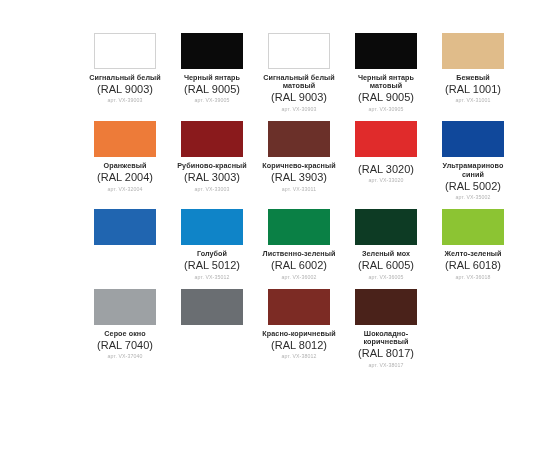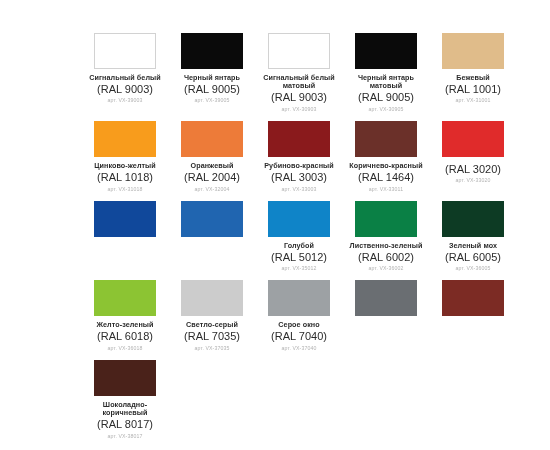--- a/index.html
+++ b/index.html
@@ -104,60 +104,57 @@
       </div>
       <div class="cell">
         <div class="swatch" style="background: rgb(224, 188, 138);"></div>
         <div class="caption">
           <div class="name">Бежевый</div>
           <div class="ral">(RAL 1001)</div>
           <div class="art">арт. VX-31001</div>
         </div>
       </div>
       <div class="cell">
-        <div class="swatch" style="background: rgb(248, 156, 28);"></div>
-        <div class="caption">
-          <div class="name">Цинково-желтый</div>
-          <div class="ral">(RAL 1018)</div>
-          <div class="art">арт. VX-31018</div>
-        </div>
-      </div>
-      <div class="cell">
         <div class="swatch" style="background: rgb(237, 123, 57);"></div>
         <div class="caption">
           <div class="name">Оранжевый</div>
           <div class="ral">(RAL 2004)</div>
           <div class="art">арт. VX-32004</div>
         </div>
       </div>
       <div class="cell">
         <div class="swatch" style="background: rgb(138, 26, 28);"></div>
         <div class="caption">
           <div class="name">Рубиново-красный</div>
           <div class="ral">(RAL 3003)</div>
           <div class="art">арт. VX-33003</div>
         </div>
       </div>
       <div class="cell">
         <div class="swatch" style="background: rgb(107, 48, 41);"></div>
         <div class="caption">
           <div class="name">Коричнево-красный</div>
-          <div class="ral">(RAL 1464)</div>
+          <div class="ral">(RAL 3903)</div>
           <div class="art">арт. VX-33011</div>
         </div>
       </div>
       <div class="cell">
         <div class="swatch" style="background: rgb(224, 43, 43);"></div>
         <div class="caption">
           <div class="ral">(RAL 3020)</div>
           <div class="art">арт. VX-33020</div>
         </div>
       </div>
       <div class="cell">
         <div class="swatch" style="background: rgb(16, 72, 155);"></div>
+        <div class="caption">
+          <div class="name">Ультрамариново синий</div>
+          <div class="ral">(RAL 5002)</div>
+          <div class="art">арт. VX-35002</div>
+        </div>
       </div>
       <div class="cell">
         <div class="swatch" style="background: rgb(32, 101, 176);"></div>
       </div>
       <div class="cell">
         <div class="swatch" style="background: rgb(15, 132, 200);"></div>
         <div class="caption">
           <div class="name">Голубой</div>
           <div class="ral">(RAL 5012)</div>
           <div class="art">арт. VX-35012</div>
@@ -181,40 +178,37 @@
       </div>
       <div class="cell">
         <div class="swatch" style="background: rgb(140, 196, 51);"></div>
         <div class="caption">
           <div class="name">Желто-зеленый</div>
           <div class="ral">(RAL 6018)</div>
           <div class="art">арт. VX-36018</div>
         </div>
       </div>
       <div class="cell">
-        <div class="swatch" style="background: rgb(204, 204, 204);"></div>
-        <div class="caption">
-          <div class="name">Светло-серый</div>
-          <div class="ral">(RAL 7035)</div>
-          <div class="art">арт. VX-37035</div>
-        </div>
-      </div>
-      <div class="cell">
         <div class="swatch" style="background: rgb(157, 161, 164);"></div>
         <div class="caption">
           <div class="name">Серое окно</div>
           <div class="ral">(RAL 7040)</div>
           <div class="art">арт. VX-37040</div>
         </div>
       </div>
       <div class="cell">
         <div class="swatch" style="background: rgb(106, 110, 114);"></div>
       </div>
       <div class="cell">
         <div class="swatch" style="background: rgb(124, 43, 36);"></div>
+        <div class="caption">
+          <div class="name">Красно-коричневый</div>
+          <div class="ral">(RAL 8012)</div>
+          <div class="art">арт. VX-38012</div>
+        </div>
       </div>
       <div class="cell">
         <div class="swatch" style="background: rgb(74, 34, 26);"></div>
         <div class="caption">
           <div class="name">Шоколадно-коричневый</div>
           <div class="ral">(RAL 8017)</div>
           <div class="art">арт. VX-38017</div>
         </div>
       </div>
     </div>

